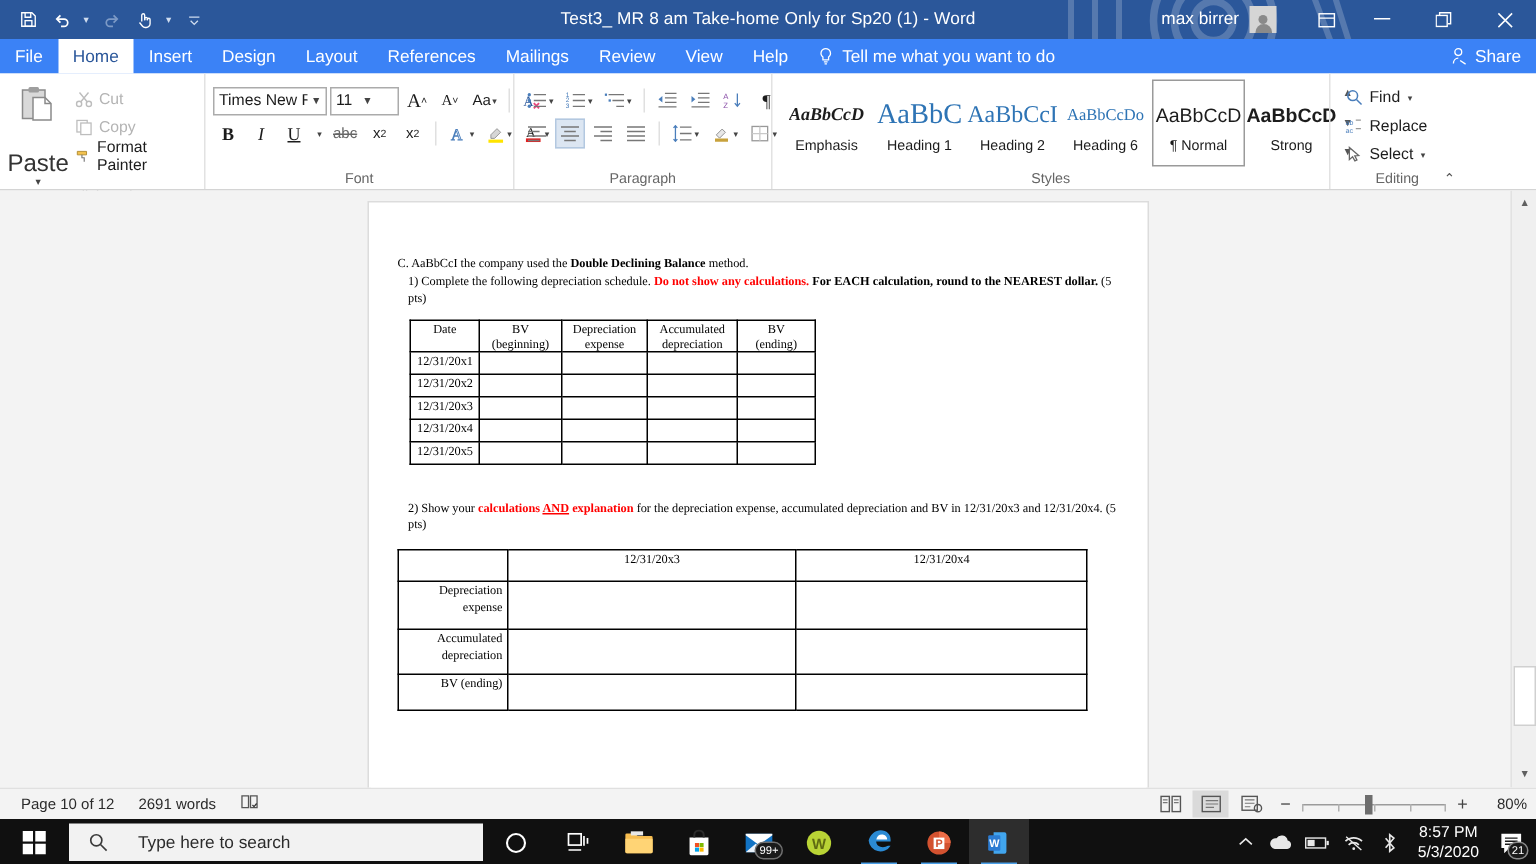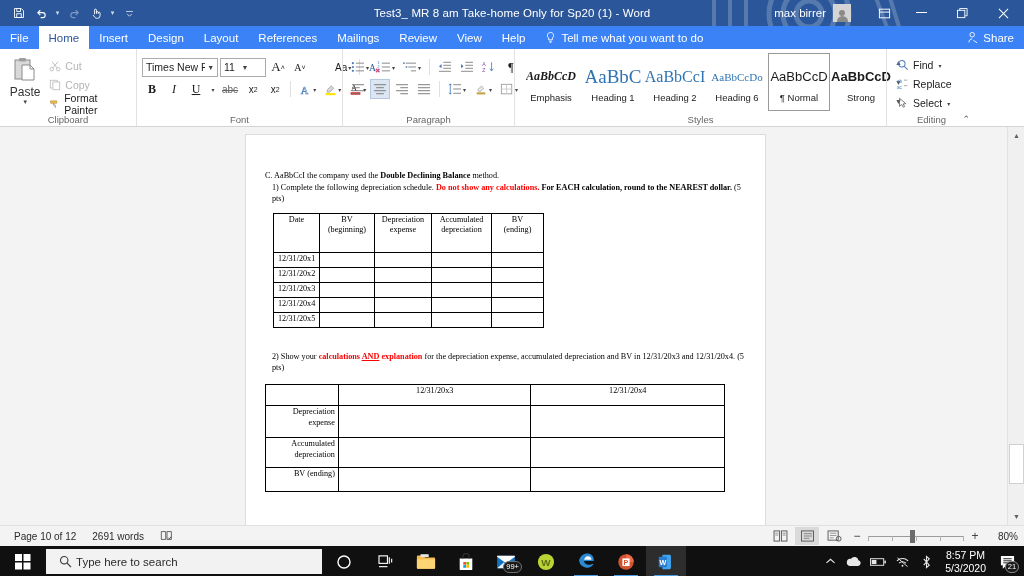--- a/index.html
+++ b/index.html
@@ -55,21 +55,21 @@
   .ribbon { height: 78px; background: #fff; border-bottom: 1px solid #d4d4d4;
             display: flex; align-items: stretch; position: relative; }
   .rgroup { position: relative; display: flex; flex-direction: column; padding: 3px 0 0 0; }
   .rgroup + .rgroup { border-left: 1px solid #e2e2e2; }
   .rgroup-body { flex: 1; display: flex; align-items: flex-start; padding: 2px 5px 0 5px; }
   .rgroup-label { height: 13px; font-size: 9.5px; color: #666; text-align: center;
                   line-height: 13px; position: relative; }
 
   .paste-btn { width: 44px; display: flex; flex-direction: column; align-items: center;
                padding-top: 2px; cursor: pointer; }
-  .paste-label { font-size: 12px; color: #333; margin-top: 1px; }
+  .paste-label { font-size: 16px; color: #333; margin-top: 17px; }
   .paste-caret { font-size: 7px; color: #444; line-height: 6px; }
   .clip-list { display: flex; flex-direction: column; gap: 1px; padding-top: 3px; }
   .clip-item { display: flex; align-items: center; gap: 4px; height: 18px; padding: 0 4px;
                font-size: 10.5px; color: #b4b4b4; cursor: default; }
   .clip-item.enabled { color: #1c1c1c; cursor: pointer; }
 
   .frow { display: flex; align-items: center; gap: 2px; height: 22px; }
   .combo { display: flex; align-items: center; border: 1px solid #ababab; background: #fff;
            height: 19px; font-size: 10.5px; color: #1c1c1c; cursor: pointer; }
   .combo .txt { padding: 0 3px; white-space: nowrap; overflow: hidden; }
@@ -109,21 +109,21 @@
   .ind { padding-left: 7px; }
   .b { font-weight: bold; }
   .red { color: #ff0000; font-weight: bold; }
   .u { text-decoration: underline; }
 
   table.doc-tbl { border-collapse: collapse; font-family: "Liberation Serif", serif;
                   font-size: 8.2px; color: #000; }
   table.doc-tbl td { border: 1px solid #000; padding: 1px 3px; vertical-align: top; }
   .t1 { margin: 9px 0 0 8px; }
   .t1 td { height: 15px; }
-  .t1 td.hd { text-align: center; line-height: 1.15; padding: 1px 2px 18px; font-family: Liberation Serif, serif; }
+  .t1 td.hd { text-align: center; line-height: 1.15; padding: 1px 2px 0; font-family: Liberation Serif, serif; }
   .t1 td.dt { text-align: left; padding-left: 4px; }
   .t2 { margin: 10px 0 0 0; width: 460px; }
   .t2 td { padding: 2px 4px; text-align: right; }
   .t2 td.ctr { text-align: center; vertical-align: top; }
 
   .vscroll { position: absolute; right: 0; top: 0; width: 17px; height: 398px;
              background: #f0f0f0; border-left: 1px solid #e2e2e2; }
   .vs-arrow { width: 17px; height: 17px; display: flex; align-items: center; justify-content: center;
               font-size: 7px; color: #606060; cursor: pointer; }
   .vs-arrow.bot { position: absolute; bottom: 0; }
@@ -145,21 +145,21 @@
   .zoom-line { width: 100%; height: 1px; background: #9b9b9b; }
   .zoom-tick { position: absolute; width: 1px; height: 5px; background: #b0b0b0; top: 7px; }
   .zoom-handle { position: absolute; left: 42px; width: 5px; height: 13px; background: #6d6d6d; top: 1px; }
   .zoom-pct { width: 32px; text-align: right; font-size: 10px; }
 
   
   .taskbar { height: 31px; background: #101010; display: flex; align-items: center; }
   .start { width: 46px; height: 31px; display: flex; align-items: center; justify-content: center;
            cursor: pointer; }
   .tsearch { width: 276px; height: 25px; background: #f2f2f2; display: flex; align-items: center;
-             gap: 4px; padding-left: 13px; cursor: text; }
+             gap: 20px; padding-left: 13px; cursor: text; }
   .tsearch .ph { font-size: 11.5px; color: #2c2c2c; }
   .tb-icon { width: 40px; height: 31px; display: flex; align-items: center; justify-content: center;
              cursor: pointer; position: relative; }
   .tb-icon.active { background: #2d2d2d; }
   .tb-icon.active::after, .tb-icon.open::after { content: ""; position: absolute; bottom: 0; left: 8px;
              width: 24px; height: 2px; background: #4ba0e8; }
   .badge { position: absolute; right: 4px; bottom: 4px; background: #1a1a1a; color: #fff;
            border: 1px solid #6f6f6f; border-radius: 8px; font-size: 7.5px; padding: 0 2px;
            min-width: 15px; text-align: center; line-height: 10px; }
   .tray { margin-left: auto; display: flex; align-items: center; gap: 2px; padding-right: 4px; }
@@ -349,21 +349,21 @@
           </div>
           <div class="ib">
             <span style="font-size:13px;font-family:'Liberation Serif',serif;">A</span>
               <span style="font-size:7px;">˄</span>
           </div>
           <div class="ib">
             <span style="font-size:10px;font-family:'Liberation Serif',serif;">A</span>
               <span style="font-size:7px;">˅</span>
           </div>
           <div class="ib">
-            <span style="font-size:10px;margin-left:20px;">Aa</span>
+            <span style="font-size:10px;">Aa</span>
               <span class="mini-caret">▾</span>
           </div>
           <div class="sep"></div>
           <div class="ib">
             <svg width="14" height="14" viewBox="0 0 16 16">
               <text x="1" y="12" font-size="11" font-family="'Liberation Serif',serif" fill="#2b579a">A</text>
               <path d="M9 10l4 4M13 10l-4 4" stroke="#e8467c" stroke-width="1.4"></path>
             </svg>
           </div>
         </div>

